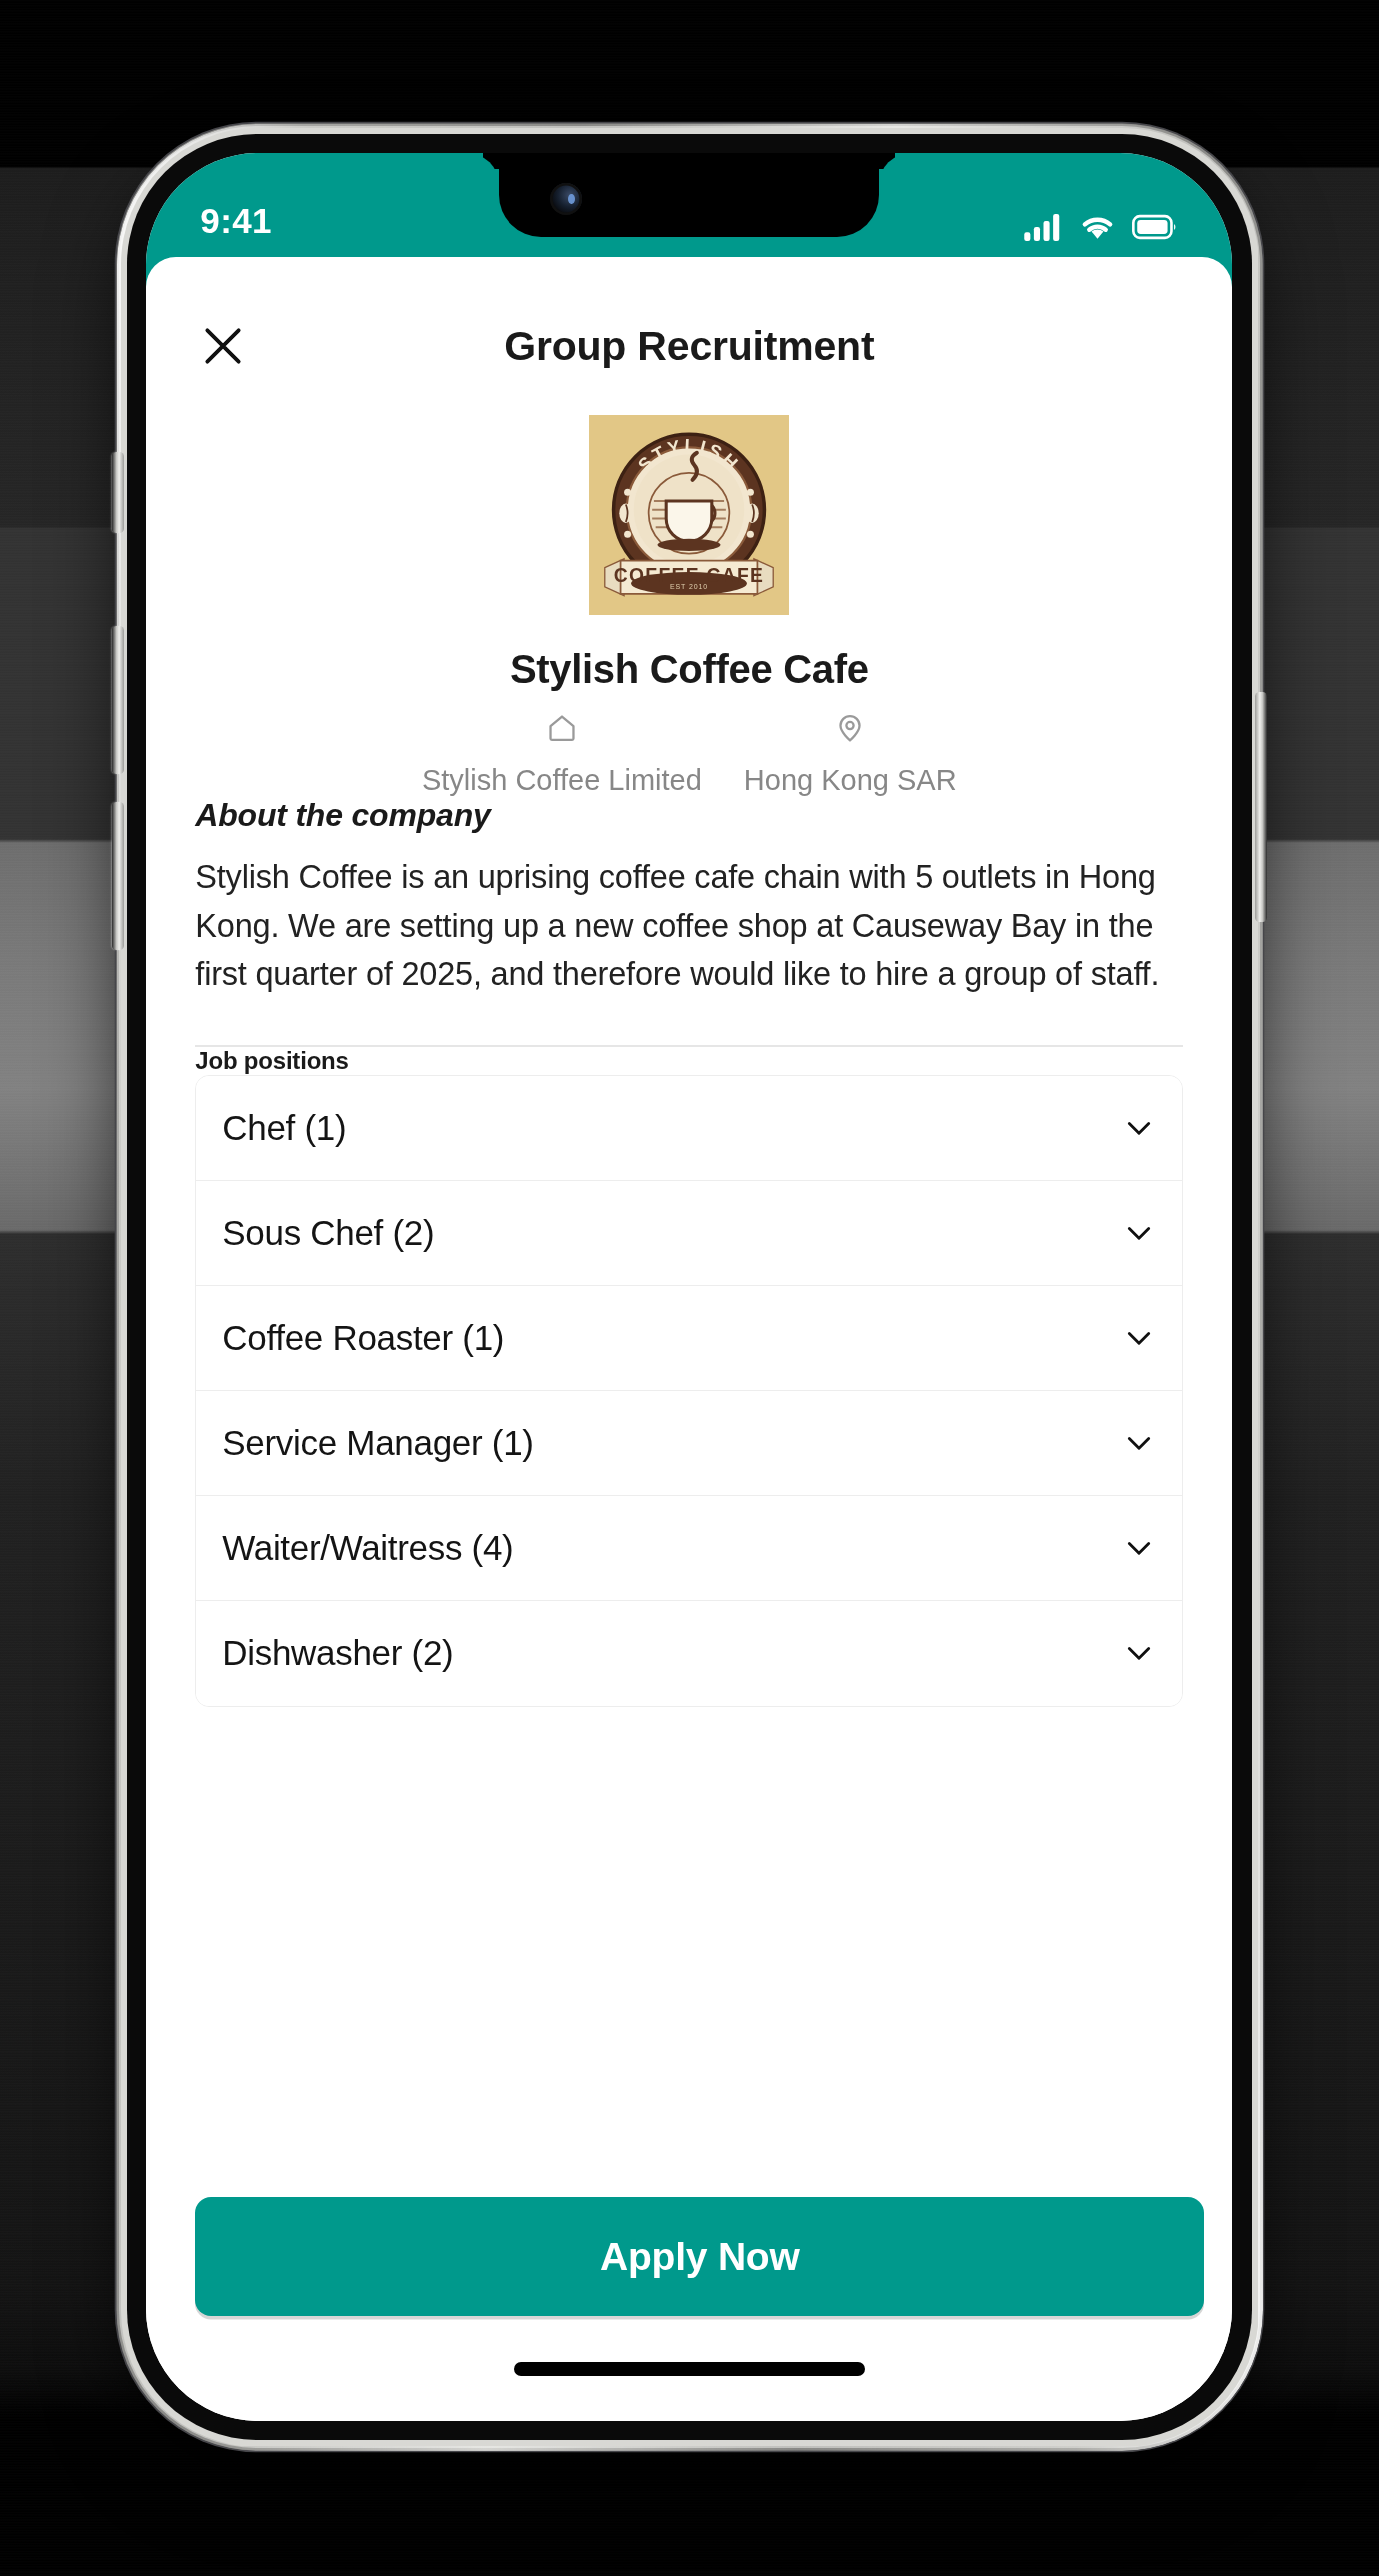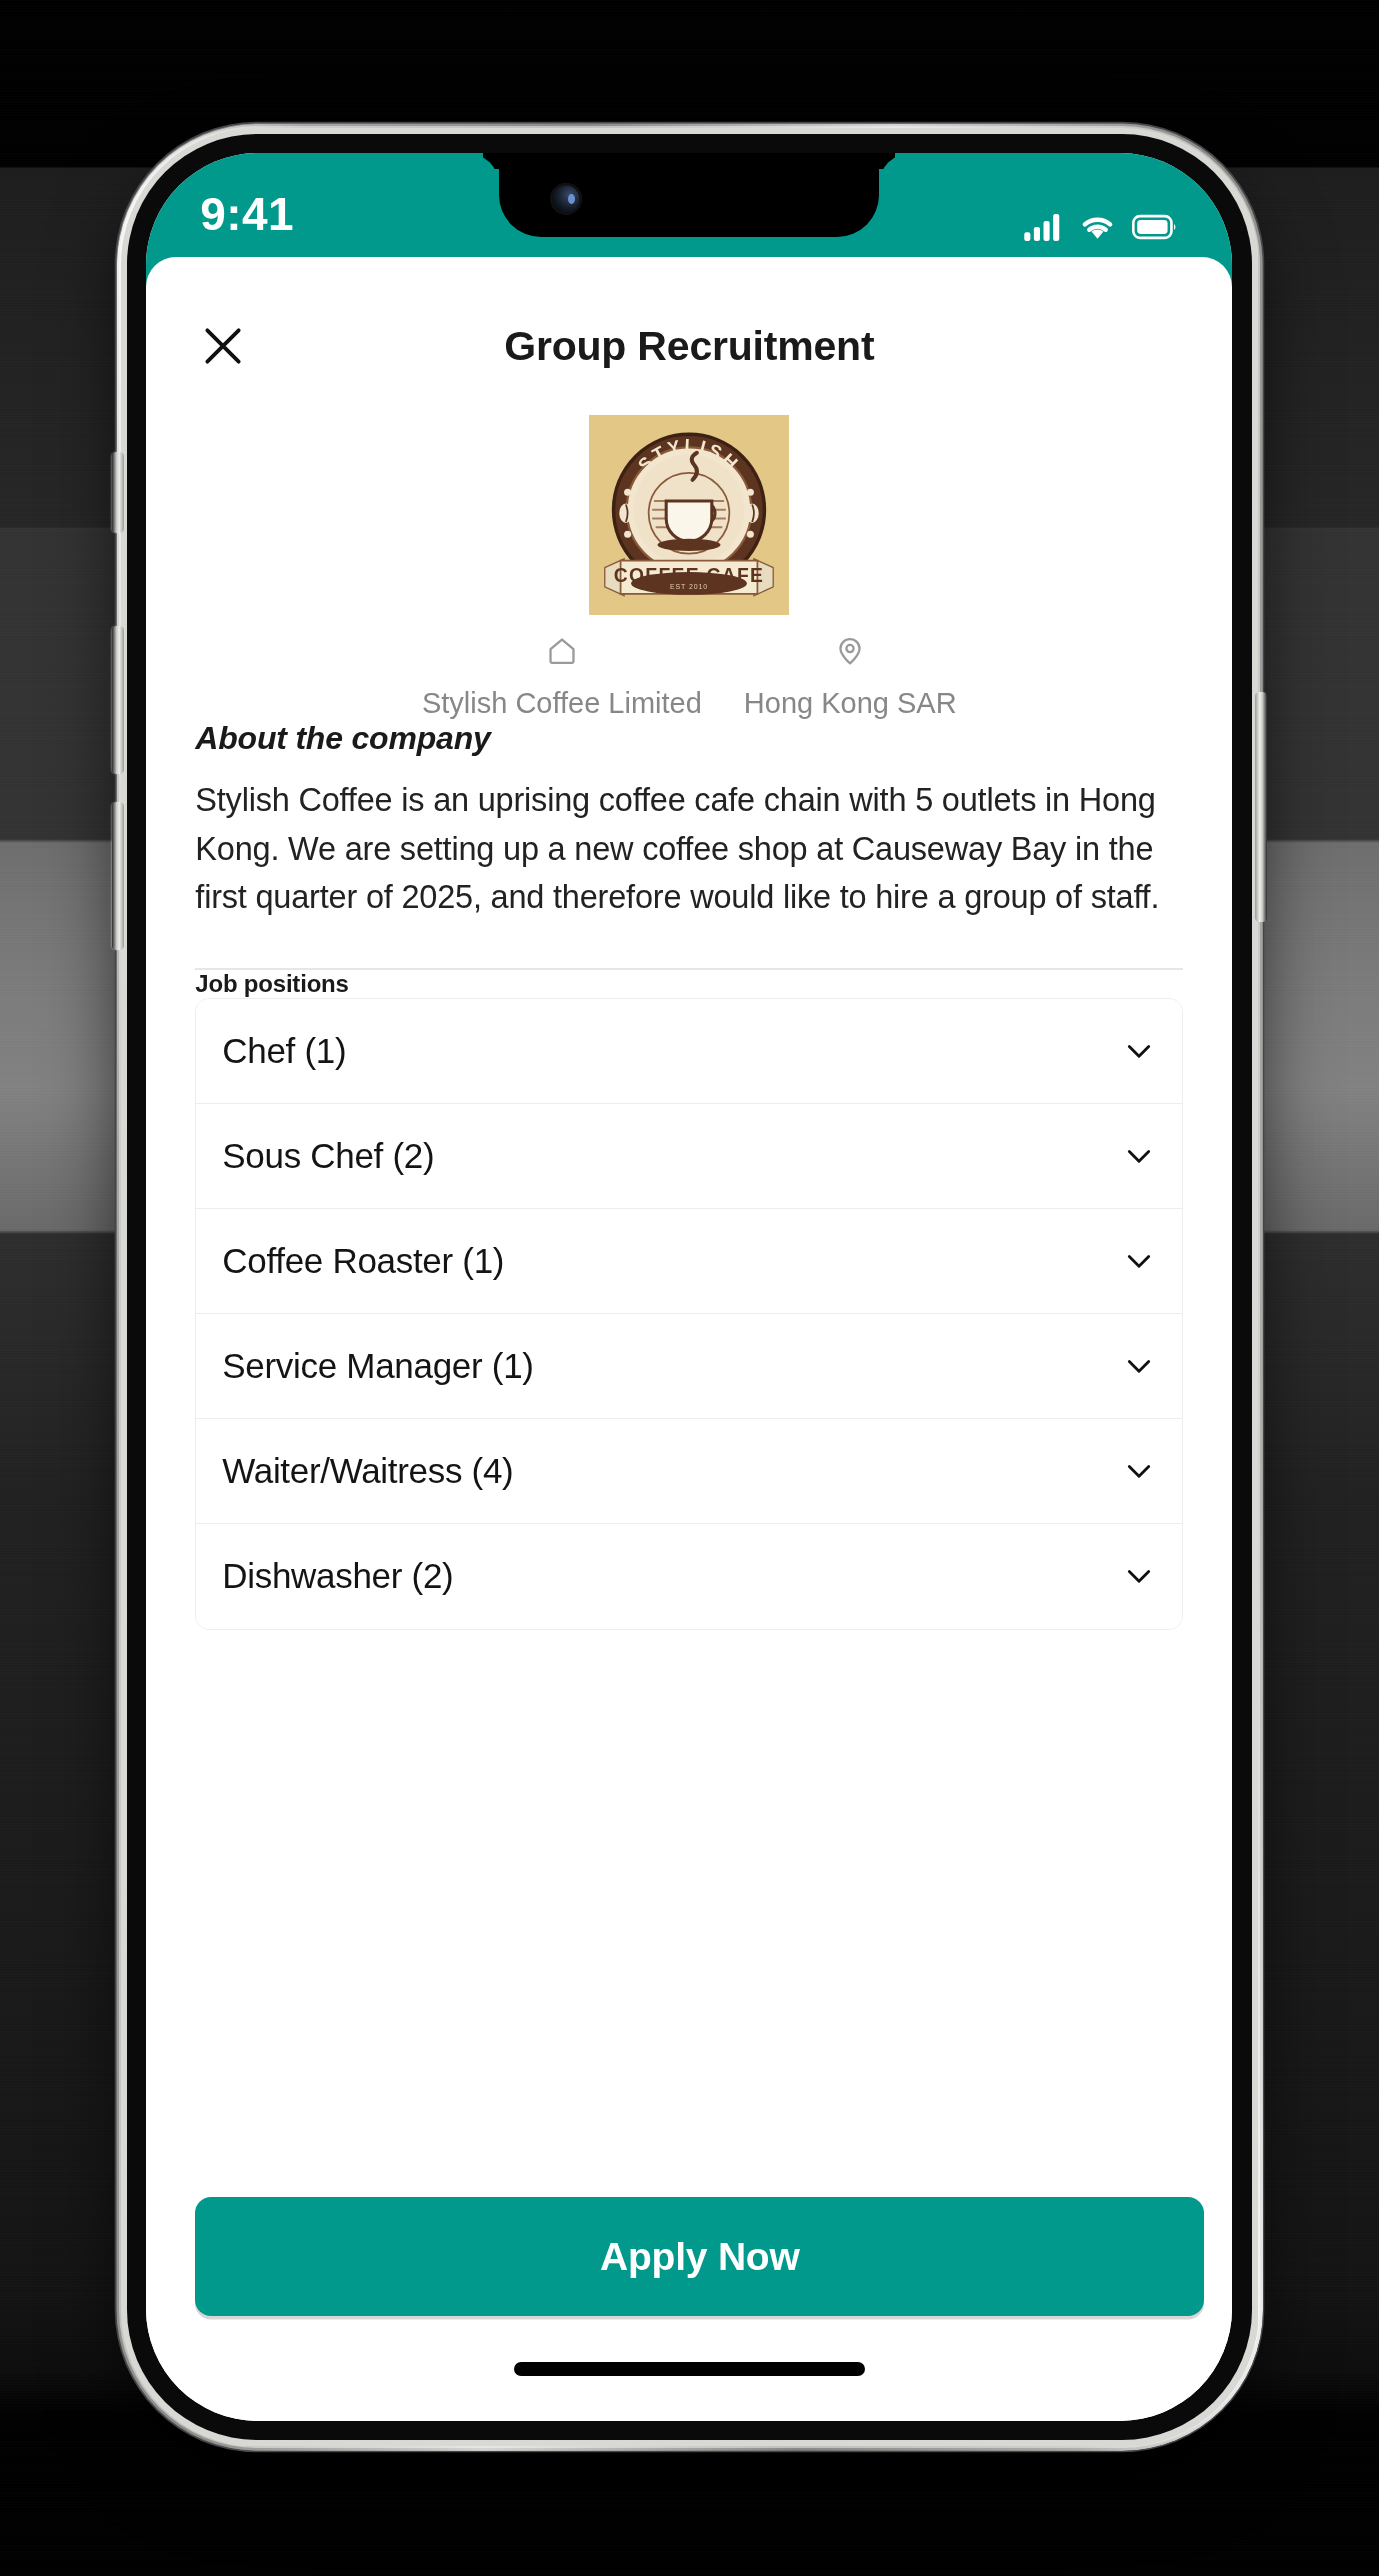--- a/index.html
+++ b/index.html
@@ -118,21 +118,21 @@
     position: relative;
     height: 104px;
     background: var(--teal);
     display: flex;
     align-items: flex-end;
     justify-content: space-between;
     padding: 0 54px 16px 54px;
   }
   #status-time {
     color: #ffffff;
-    font-size: 46px;
+    font-size: 35px;
     font-weight: bold;
     letter-spacing: 0.4px;
   }
   #status-icons {
     display: flex;
     align-items: center;
     gap: 16px;
   }
 
   
@@ -476,20 +476,21 @@
 
             <path d="M18 174 l22 -10 v42 l-22 -10 Z" fill="#e8dcc0" stroke="#8a5a3a" stroke-width="1.5"></path>
             <path d="M210 174 l-22 -10 v42 l22 -10 Z" fill="#e8dcc0" stroke="#8a5a3a" stroke-width="1.5"></path>
             <path d="M36 166 h156 v38 H36 Z" fill="#f5ead2" stroke="#8a5a3a" stroke-width="2"></path>
             <ellipse cx="114" cy="192" rx="66" ry="13" fill="#5c3420"></ellipse>
             <text x="114" y="190" text-anchor="middle" font-family="'Liberation Sans', sans-serif" font-size="22" font-weight="bold" fill="#5c3420" letter-spacing="1.5">COFFEE CAFE</text>
             <text x="114" y="198" text-anchor="middle" font-family="'Liberation Sans', sans-serif" font-size="8" fill="#e0cfae" letter-spacing="1">EST 2010</text>
           </svg>
         </div>
 
+        <div id="company-name">Stylish Coffee Cafe</div>
 
         <div id="meta-row">
           <div class="meta-item">
             <svg width="30" height="30" viewBox="0 0 34 34">
               <path d="M17 4 L30 15 V29 a1.5 1.5 0 0 1 -1.5 1.5 H5.5 A1.5 1.5 0 0 1 4 29 V15 Z" fill="none" stroke="#9a9a9a" stroke-width="2.6" stroke-linejoin="round"></path>
             </svg>
             <span class="meta-text">Stylish Coffee Limited</span>
           </div>
           <div class="meta-item">
             <svg width="30" height="30" viewBox="0 0 34 34">

